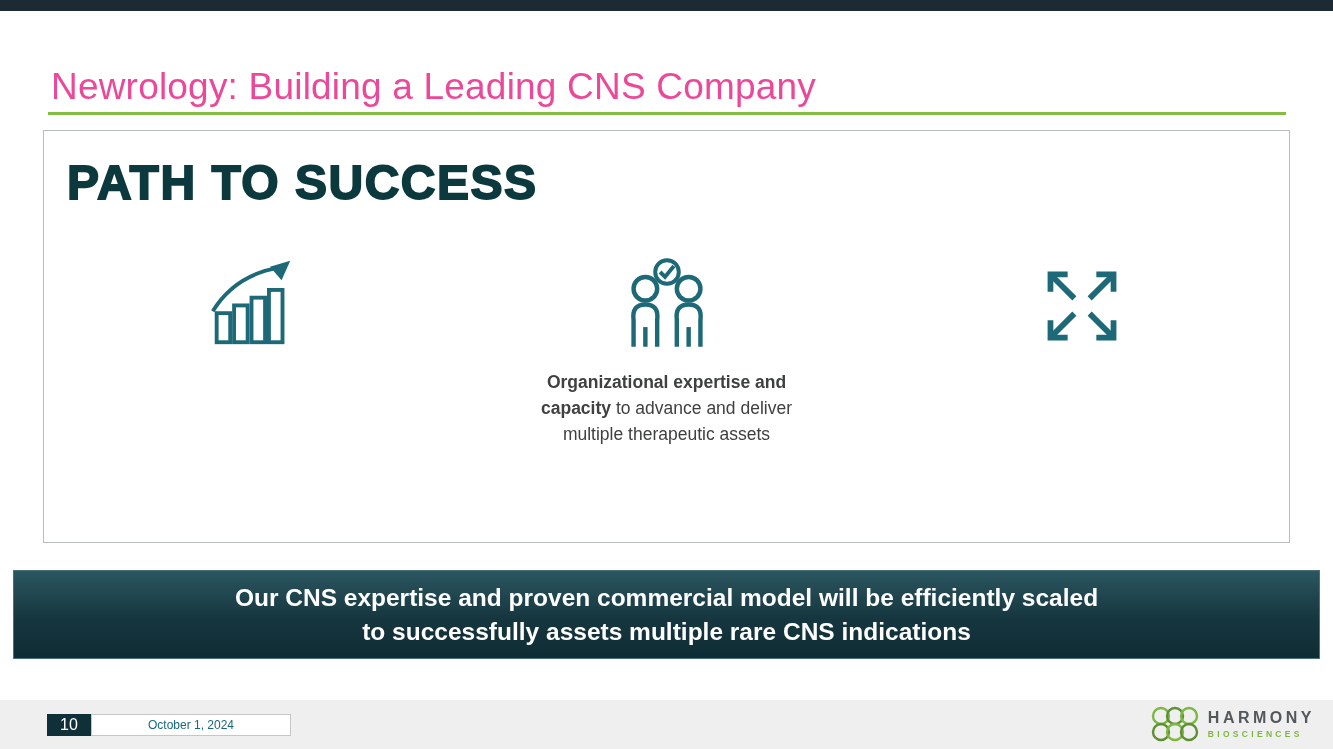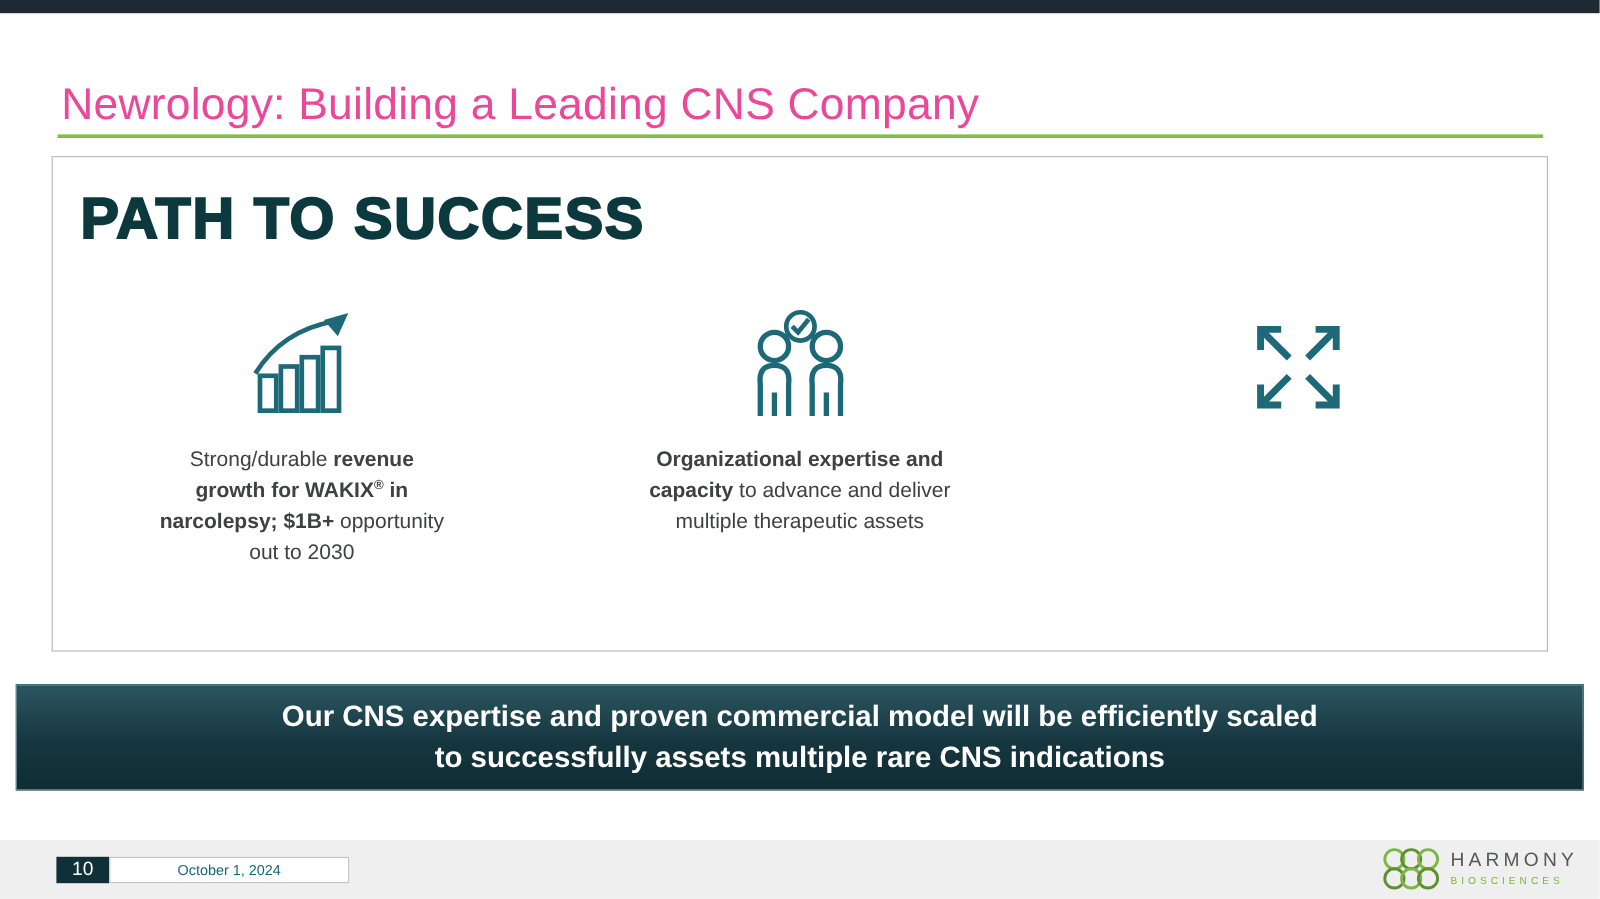--- a/index.html
+++ b/index.html
@@ -57,22 +57,22 @@
   .date-box {
     position: absolute; left: 91px; top: 14px; width: 200px; height: 22px;
     background: #ffffff; border: 1px solid #C6C6C6; color: #17697A; font-size: 12px;
     display: flex; align-items: center; justify-content: center;
   }
   .footer-center {
     position: absolute; left: 0; right: 0; top: 19px;
     text-align: center; color: #17697A; font-size: 12.5px; font-weight: 700;
   }
   .logo { position: absolute; right: 18px; top: 5px; display: flex; align-items: center; gap: 9px; }
-  .logo-text .primary { font-size: 16px; font-weight: 400; color: #54585B; letter-spacing: 3.5px; }
-  .logo-text .secondary { font-size: 8.5px; font-weight: 400; color: #7DB742; letter-spacing: 3.3px; margin-top: 2px; }
+  .logo-text .primary { font-size: 16px; font-weight: 700; color: #54585B; letter-spacing: 3.5px; }
+  .logo-text .secondary { font-size: 8.5px; font-weight: 700; color: #7DB742; letter-spacing: 3.3px; margin-top: 2px; }
 </style>
 </head>
 <body>
 
 <div class="top-bar"></div>
 
 <div class="slide-title">Newrology: Building a Leading CNS Company</div>
 <div class="title-rule"></div>
 
 <section class="card">
@@ -88,21 +88,20 @@
           <g fill="none" stroke="#1D6977" stroke-width="4">
             <rect x="16" y="58" width="14" height="30"></rect>
             <rect x="34" y="50" width="14" height="38"></rect>
             <rect x="52" y="42" width="14" height="46"></rect>
             <rect x="70" y="34" width="14" height="54"></rect>
             <path d="M12 56 C 28 30, 52 16, 80 11"></path>
           </g>
           <path d="M92 4 L71 10 L83 24 Z" fill="#1D6977"></path>
         </svg>
       </div>
-      <p class="col-text c0"><span>Strong/durable </span><span style="font-weight: 700;">revenue growth for WAKIX</span><sup style="font-weight: 700;">®</sup><span style="font-weight: 700;"> in narcolepsy; $1B+</span><span> opportunity out to 2030</span></p>
     </div>
 
     <div class="column">
       <div class="icon-wrap">
         <svg width="118" height="94" viewBox="0 0 120 95">
           <g fill="none" stroke="#1D6977" stroke-width="4.5">
             <circle cx="38" cy="34" r="12"></circle>
             <path d="M26 93 V66 Q24 50 38 50 Q52 50 50 66 V93"></path>
             <path d="M38 73 V93"></path>
             <circle cx="82" cy="34" r="12"></circle>

